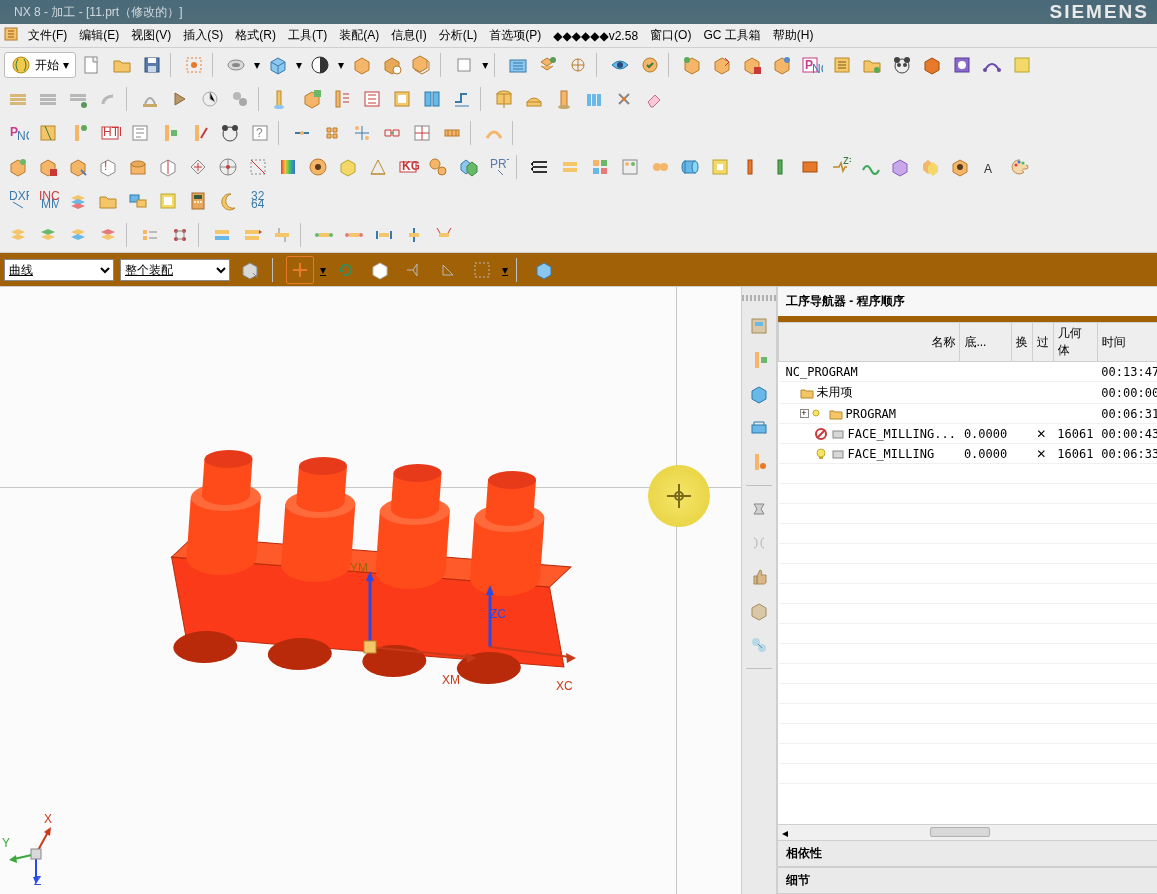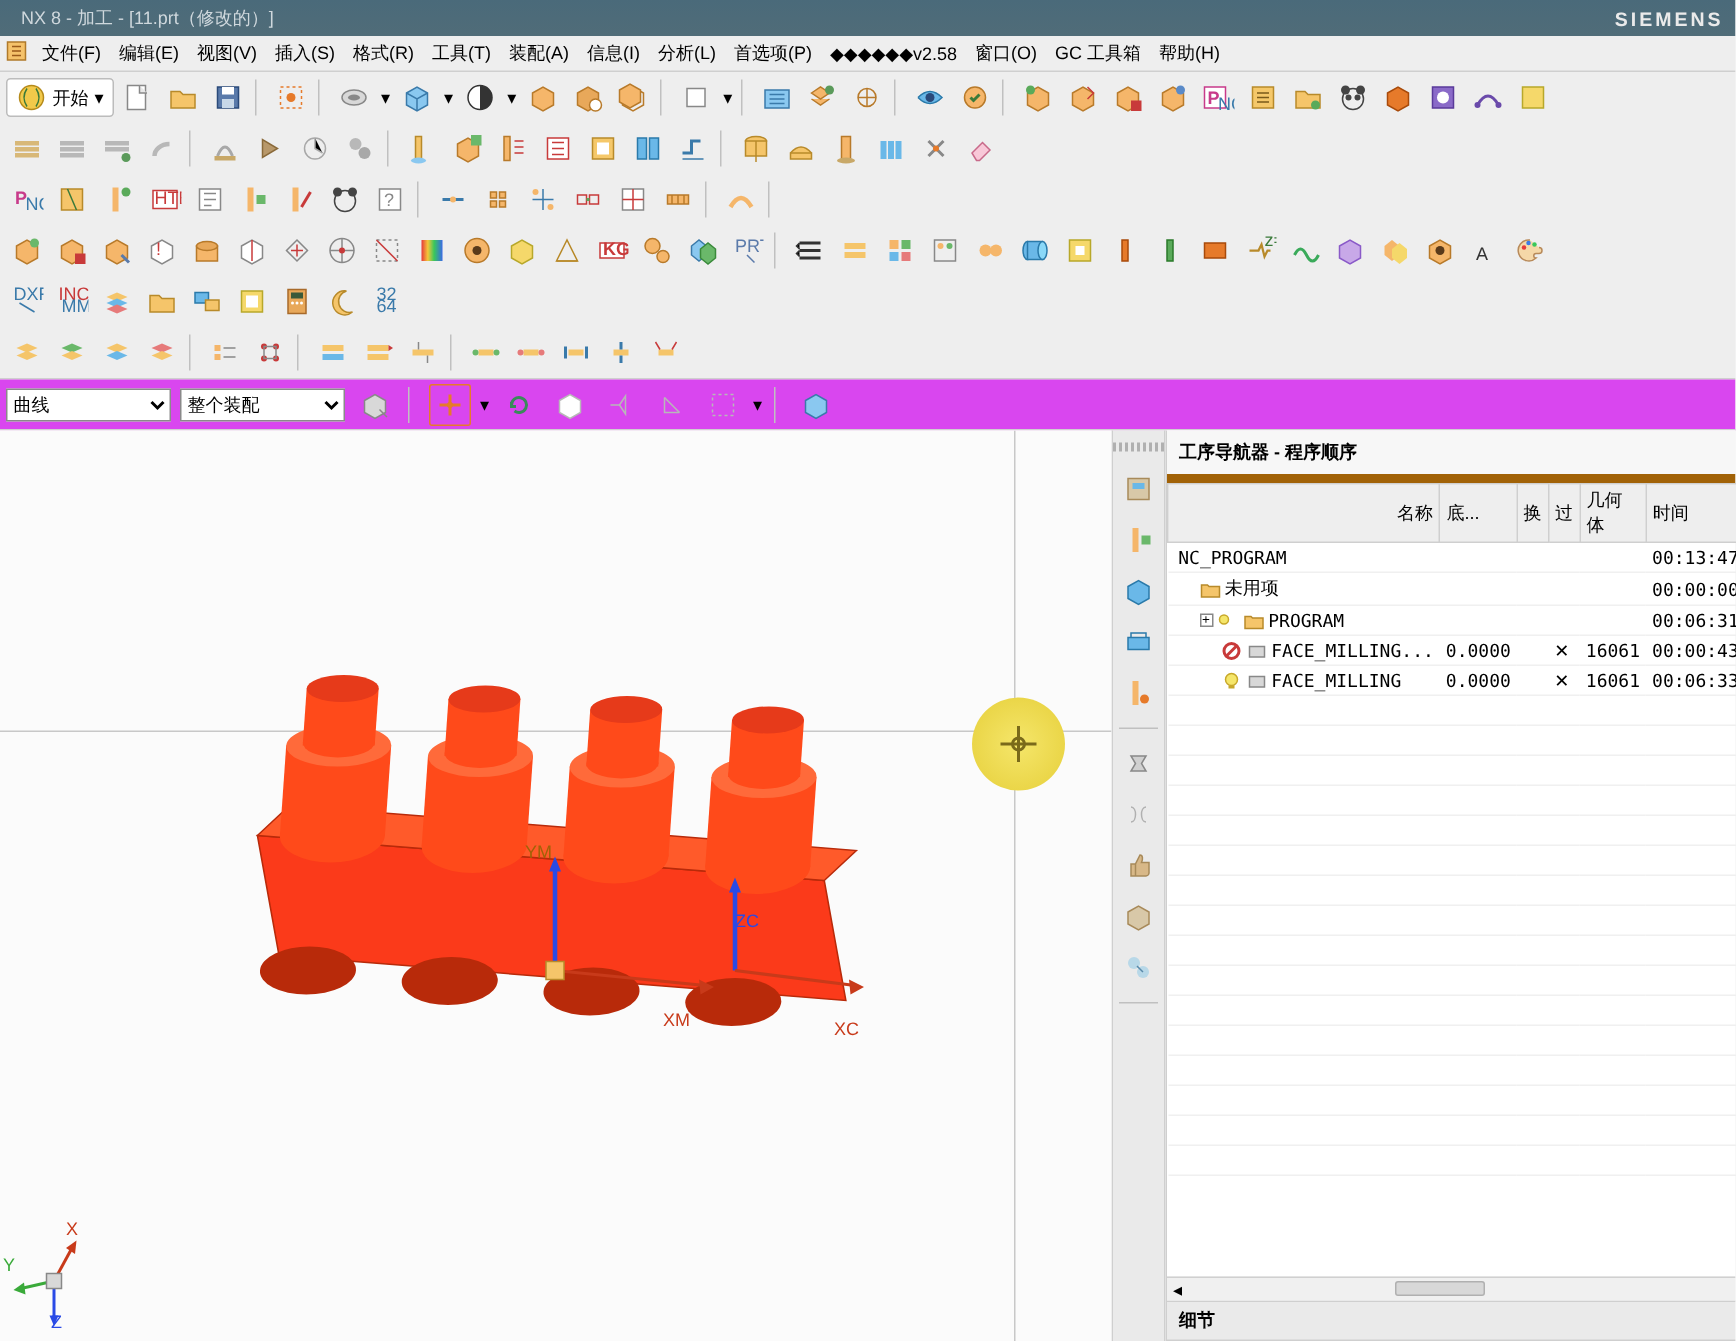--- a/index.html
+++ b/index.html
@@ -1,33 +1,33 @@
 <!DOCTYPE html>
 <html><head>
 <meta charset="utf-8">
 <style>
 * { box-sizing: border-box; margin: 0; padding: 0; font-family: "Microsoft YaHei", "SimSun", sans-serif; font-size: 12px; }
 body { background: #f0f0f0; width: 1157px; height: 894px; overflow: hidden; display: flex; flex-direction: column; }
 
 .titlebar { background: linear-gradient(#4a6a7a, #506c78); color: #cfd8dd; height: 22px; display: flex; align-items: center; padding: 12px 8px; justify-content: space-between; }
 .titlebar .left { display: flex; align-items: center; gap: 6px; }
-.titlebar .siemens { color: #eaeaea; font-weight: bold; letter-spacing: 2px; font-size: 13px; }
+.titlebar .siemens { color: #eaeaea; font-weight: bold; letter-spacing: 2px; font-size: 19px; }
 
 .menubar { background: #eeeeee; height: 24px; display: flex; align-items: center; padding: 0 4px; border-bottom: 1px solid #cfcfcf; }
 .menubar .menu-item { padding: 13px 6px; cursor: pointer; }
 
 .toolbar-area { background: #eeeeee; display: flex; flex-direction: column; border-bottom: 1px solid #cfcfcf; }
 .toolbar-row { display: flex; align-items: center; height: 34px; gap: 2px; padding: 0 4px; flex-wrap: nowrap; }
 .tool-btn { width: 28px; height: 28px; display: flex; align-items: center; justify-content: center; border: 1px solid transparent; border-radius: 2px; cursor: pointer; }
 .tool-btn svg { width: 22px; height: 22px; }
 .sep { width: 6px; height: 24px; border-left: 1px solid #c0c0c0; margin: 0 2px; }
 
 .start-btn { display: flex; align-items: center; gap: 4px; padding: 2px 6px; border: 1px solid #bcbcbc; background: #fff; border-radius: 3px; cursor: pointer; }
 
-.selector-row { background: #d946ef; height: 34px; display: flex; align-items: center; gap: 6px; padding: 0 4px; border-bottom: 1px solid #cfcfcf; }
+.selector-row { background: #a16207; height: 34px; display: flex; align-items: center; gap: 6px; padding: 0 4px; border-bottom: 1px solid #cfcfcf; text-decoration: underline; }
 .selector-row select { height: 22px; border: 1px solid #8a8a8a; background: #fff; font-size: 12px; }
 
 .main-area { flex: 1; display: flex; background: #fafafa; position: relative; }
 .viewport { flex: 1; position: relative; background: #fbfbfb; overflow: hidden; }
 .axis-line-h { position: absolute; left: 0; right: 0; top: 200px; border-top: 1px solid #c8c8c8; }
 .axis-line-v { position: absolute; top: 0; bottom: 0; left: 676px; border-left: 1px solid #c8c8c8; }
 .compass { position: absolute; left: 648px; top: 178px; width: 62px; height: 62px; border-radius: 50%; background: radial-gradient(#f5e66a, #e6cf3a); display: flex; align-items: center; justify-content: center; }
 .compass svg { width: 30px; height: 30px; }
 .triad { position: absolute; left: 6px; bottom: 10px; }
 .model-label { position: absolute; font-size: 12px; color: #333; }
@@ -1324,16 +1324,17 @@
               <td></td>
               <td></td>
             </tr>
           </tbody>
       </table>
     </div>
     <div class="scroll-bottom">
       <span style="position:absolute;left:4px;top:1px;">◂</span>
       <div class="thumb"></div>
     </div>
+    <div class="subheader">相依性</div>
     <div class="subheader">细节</div>
   </div>
 
 </div>
 
 </body></html>

